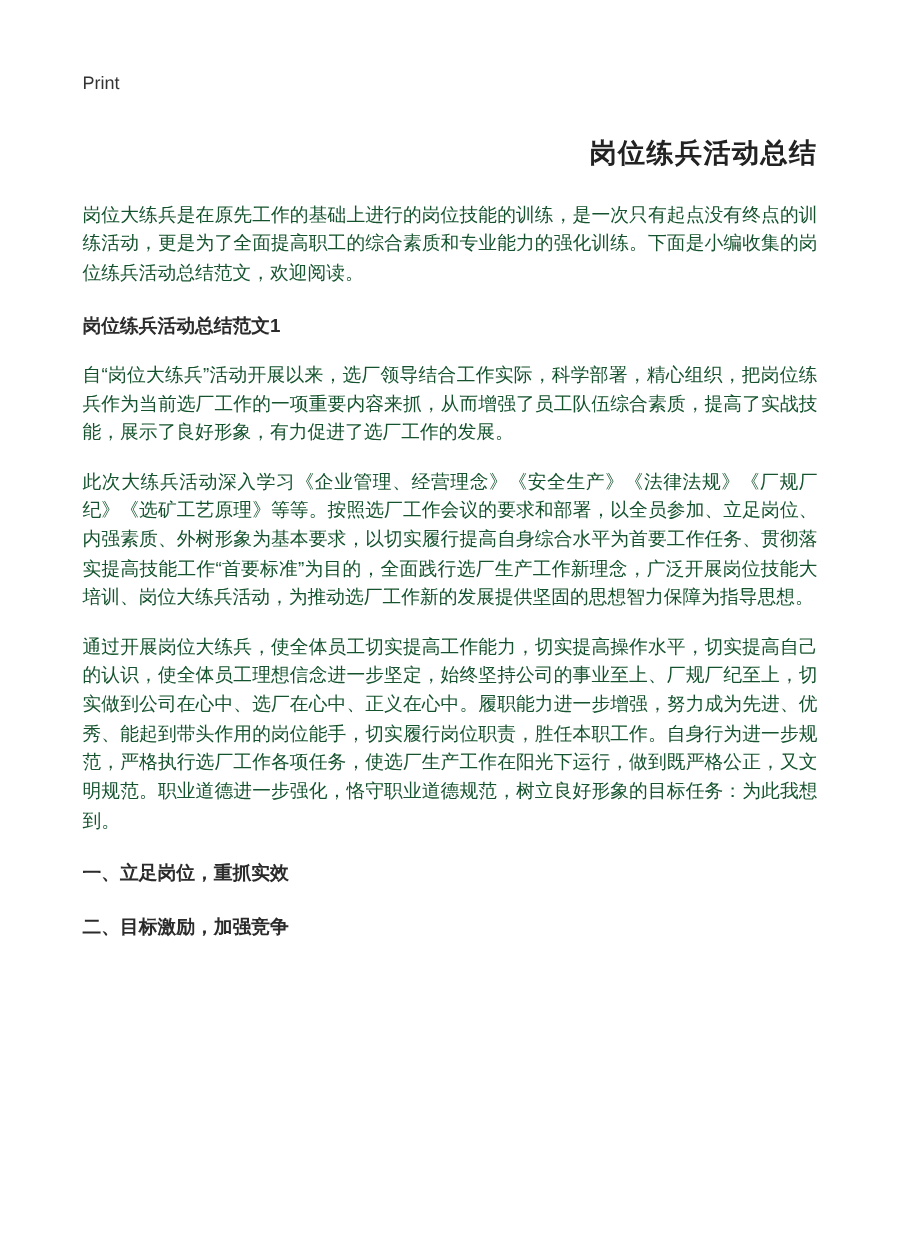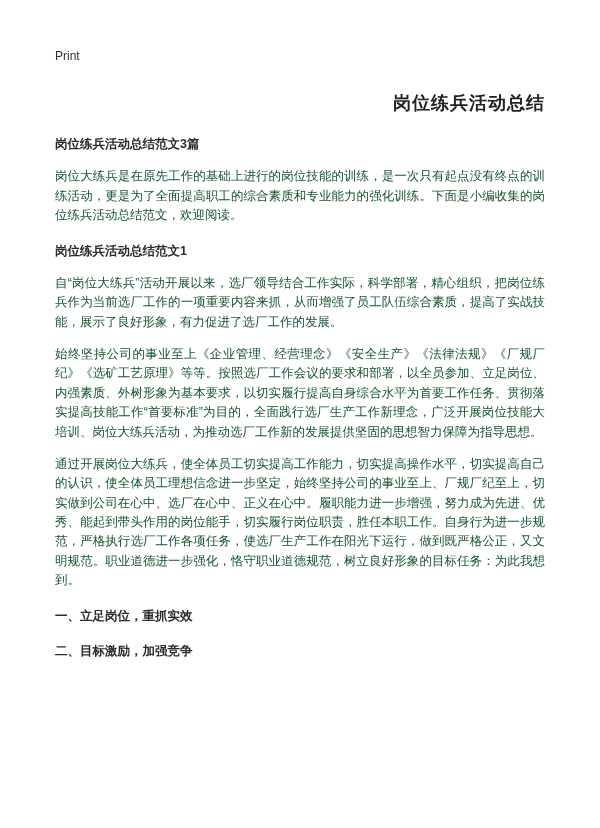--- a/index.html
+++ b/index.html
@@ -53,29 +53,28 @@
 </style>
 </head>
 <body>
 
 <div class="page">
 
   <div class="print-label">Print</div>
 
   <h1 class="doc-title">岗位练兵活动总结</h1>
 
-  <div class="block subheading">岗位练兵活动总结范文3篇</div>
 
   <div class="block paragraph">岗位大练兵是在原先工作的基础上进行的岗位技能的训练，是一次只有起点没有终点的训练活动，更是为了全面提高职工的综合素质和专业能力的强化训练。下面是小编收集的岗位练兵活动总结范文，欢迎阅读。</div>
 
   <div class="block subheading">岗位练兵活动总结范文1</div>
 
   <div class="block paragraph">自“岗位大练兵”活动开展以来，选厂领导结合工作实际，科学部署，精心组织，把岗位练兵作为当前选厂工作的一项重要内容来抓，从而增强了员工队伍综合素质，提高了实战技能，展示了良好形象，有力促进了选厂工作的发展。</div>
 
-  <div class="block paragraph">始终坚持公司的事业至上《企业管理、经营理念》《安全生产》《法律法规》《厂规厂纪》《选矿工艺原理》等等。按照选厂工作会议的要求和部署，以全员参加、立足岗位、内强素质、外树形象为基本要求，以切实履行提高自身综合水平为首要工作任务、贯彻落实提高技能工作“首要标准”为目的，全面践行选厂生产工作新理念，广泛开展岗位技能大培训、岗位大练兵活动，为推动选厂工作新的发展提供坚固的思想智力保障为指导思想。</div>
+  <div class="block paragraph">此次大练兵活动深入学习《企业管理、经营理念》《安全生产》《法律法规》《厂规厂纪》《选矿工艺原理》等等。按照选厂工作会议的要求和部署，以全员参加、立足岗位、内强素质、外树形象为基本要求，以切实履行提高自身综合水平为首要工作任务、贯彻落实提高技能工作“首要标准”为目的，全面践行选厂生产工作新理念，广泛开展岗位技能大培训、岗位大练兵活动，为推动选厂工作新的发展提供坚固的思想智力保障为指导思想。</div>
 
   <div class="block paragraph">通过开展岗位大练兵，使全体员工切实提高工作能力，切实提高操作水平，切实提高自己的认识，使全体员工理想信念进一步坚定，始终坚持公司的事业至上、厂规厂纪至上，切实做到公司在心中、选厂在心中、正义在心中。履职能力进一步增强，努力成为先进、优秀、能起到带头作用的岗位能手，切实履行岗位职责，胜任本职工作。自身行为进一步规范，严格执行选厂工作各项任务，使选厂生产工作在阳光下运行，做到既严格公正，又文明规范。职业道德进一步强化，恪守职业道德规范，树立良好形象的目标任务：为此我想到。</div>
 
   <div class="block subheading">一、立足岗位，重抓实效</div>
 
 
   <div class="block subheading">二、目标激励，加强竞争</div>
 
 </div>
 

